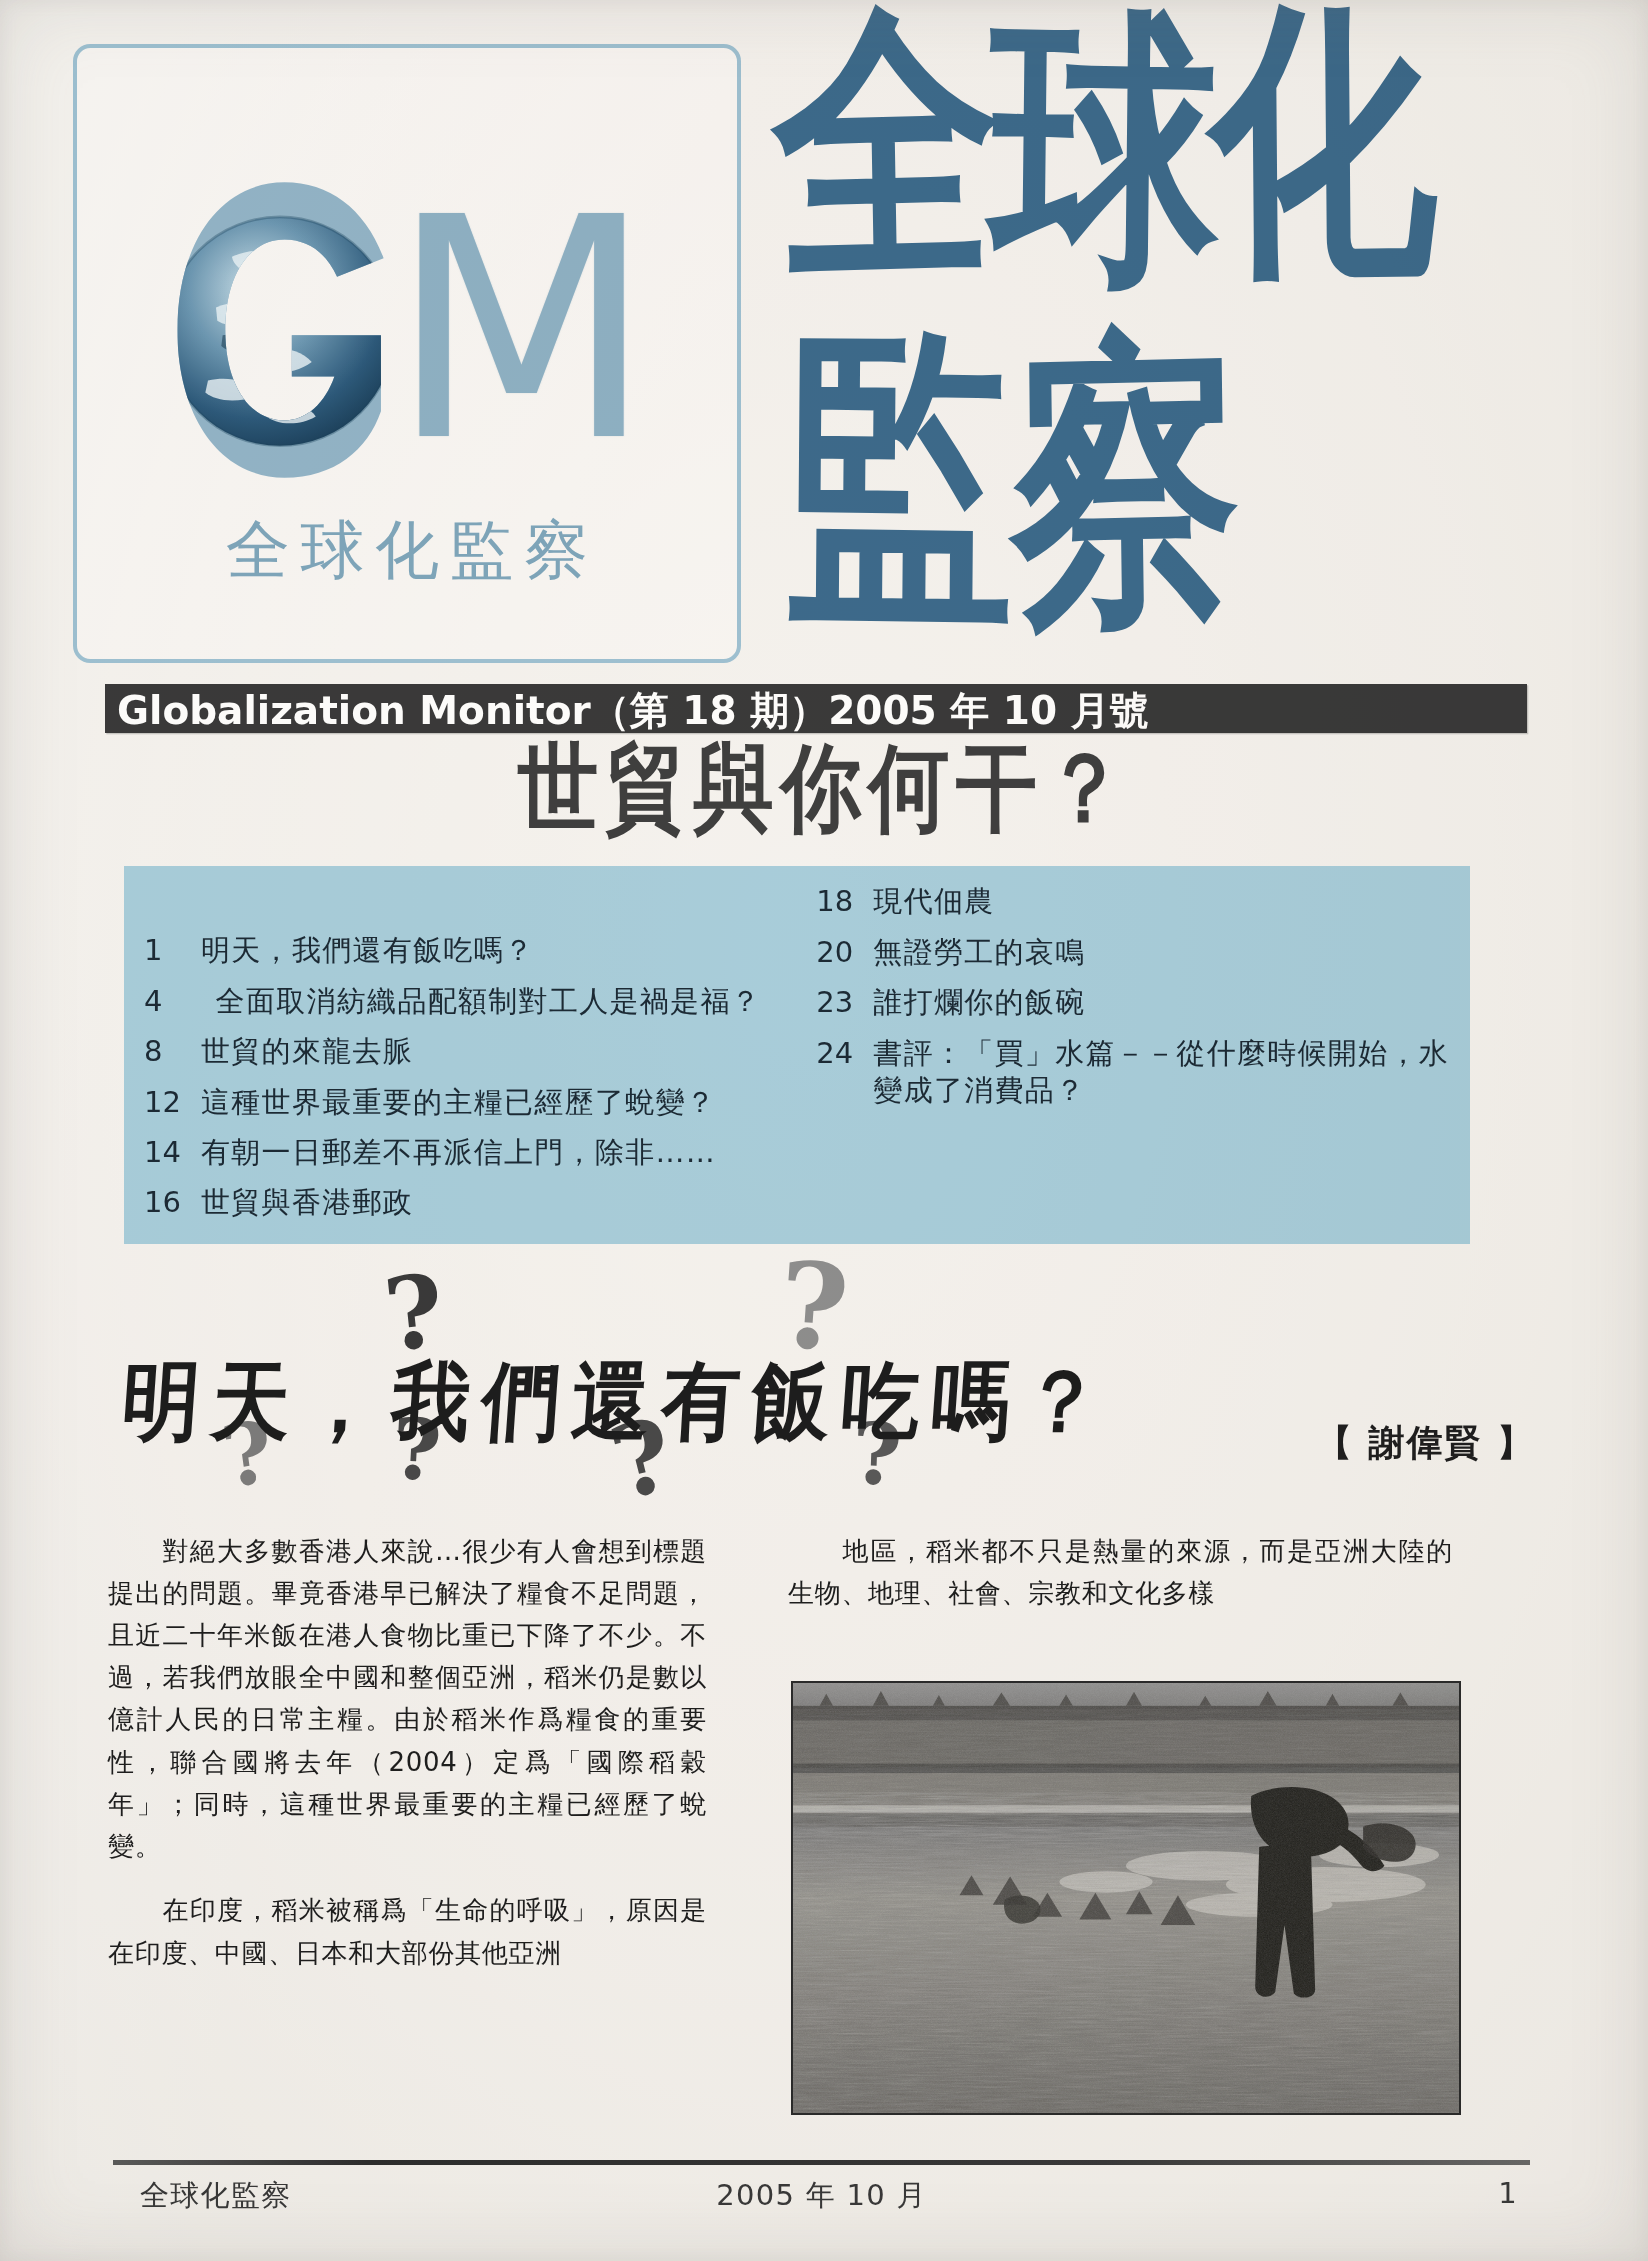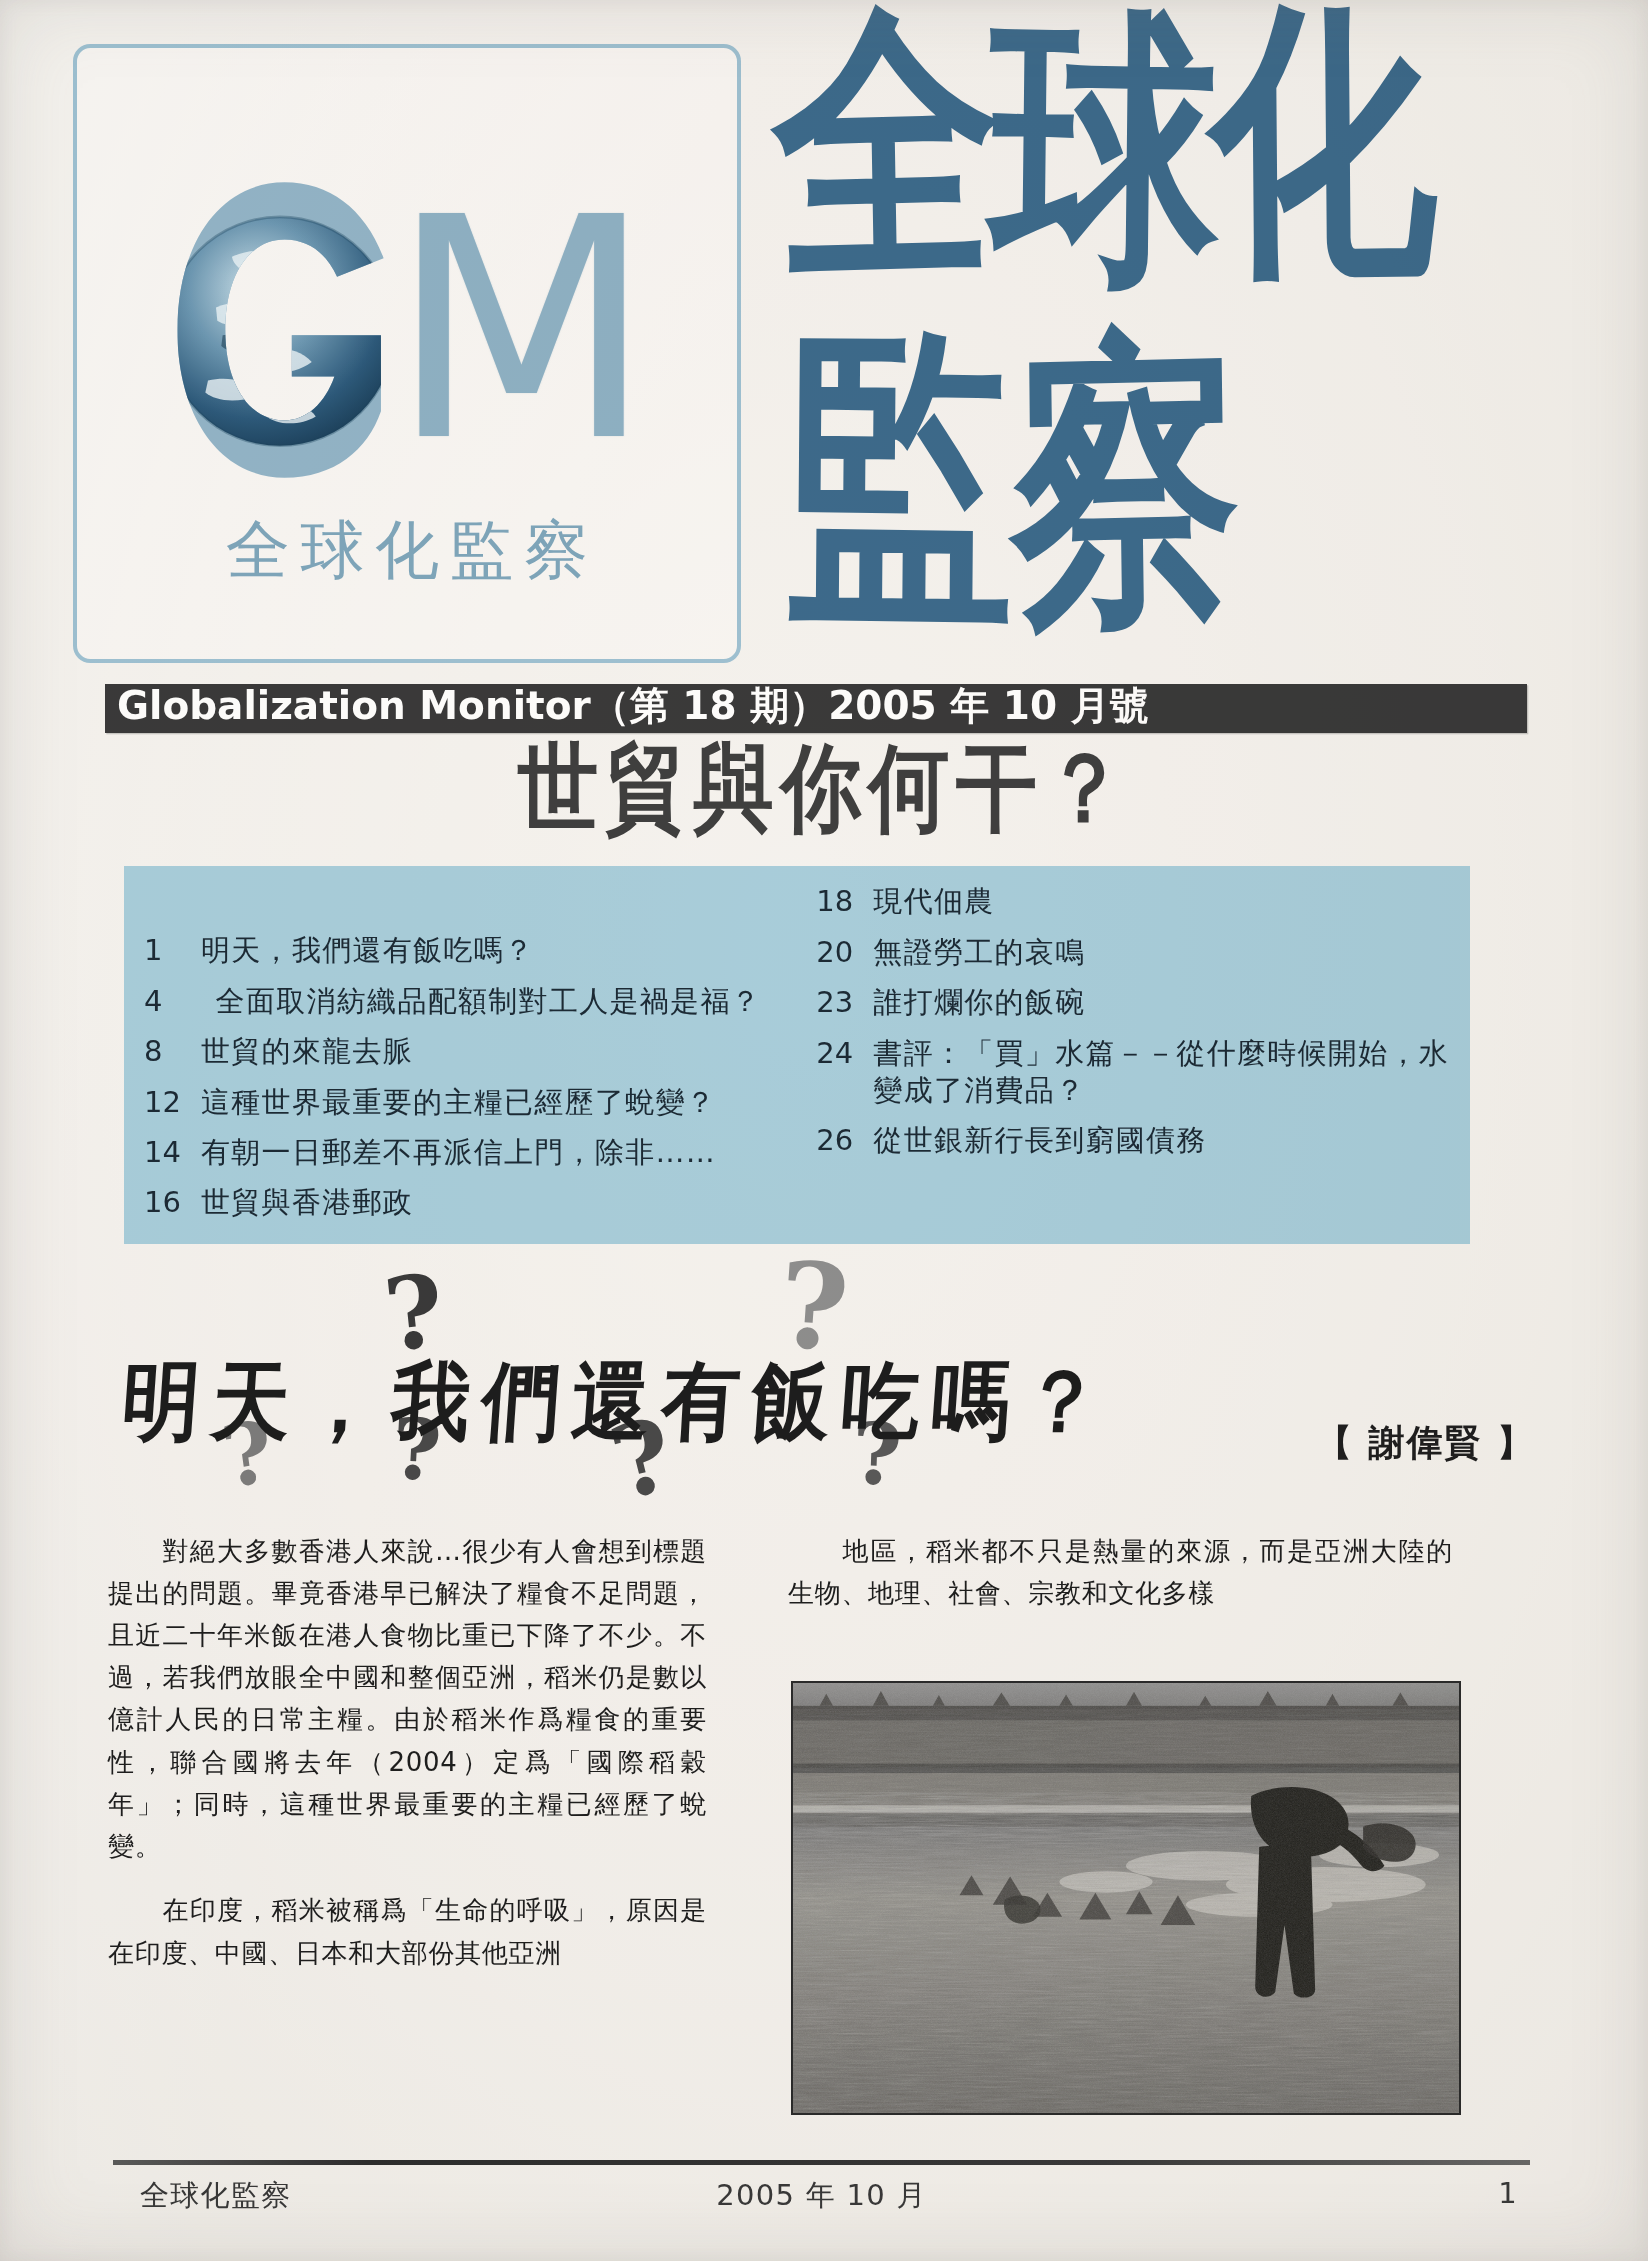--- a/index.html
+++ b/index.html
@@ -68,21 +68,21 @@
   .mh-row1 span:nth-child(1){transform:rotate(-1.2deg);}
   .mh-row1 span:nth-child(2){transform:rotate(.8deg) translateY(4px);}
   .mh-row1 span:nth-child(3){transform:rotate(-.6deg) translateY(-2.7px);}
   .mh-row2 span:nth-child(1){transform:rotate(.6deg);}
   .mh-row2 span:nth-child(2){transform:rotate(-1deg) translateY(5.3px);}
 
   
   .bar{
     position:absolute;left:105px;top:684px;width:1422px;height:49px;
     background:#3a3a3a;
-    display:flex;align-items:flex-end;
+    display:flex;align-items:flex-start;
     box-shadow:1.3px 1.3px 0 rgba(0,0,0,.18);
   }
   .bar-inner{
     color:#ffffff;white-space:nowrap;
     font-family:"DejaVu Sans","Liberation Sans",sans-serif;
     font-weight:bold;font-size:39px;letter-spacing:0px;
     padding-left:12px;
     transform:scaleX(1.0);
   }
 
@@ -292,24 +292,20 @@
             <div class="toc-pg">20</div>
             <div class="toc-title">無證勞工的哀鳴</div>
           </div>
           <div class="toc-item">
             <div class="toc-pg">23</div>
             <div class="toc-title">誰打爛你的飯碗</div>
           </div>
           <div class="toc-item">
             <div class="toc-pg">24</div>
             <div class="toc-title">書評：「買」水篇－－從什麼時候開始，水變成了消費品？</div>
-          </div>
-          <div class="toc-item">
-            <div class="toc-pg">26</div>
-            <div class="toc-title">從世銀新行長到窮國債務</div>
           </div>
         </div>
     </div>
   </div>
 
   <div class="headline-zone">
 
     <div class="qm" style="left:279px;top:-4px;font-size:100px;color:#3a3a3a;transform:rotate(-6deg);">?</div>
     <div class="qm" style="left:673px;top:-18.6px;font-size:118px;color:#8f8f8f;transform:rotate(4deg);">?</div>
     <div class="qm" style="left:117px;top:145px;font-size:85px;color:#7d7d7d;transform:rotate(-8deg);">?</div>

